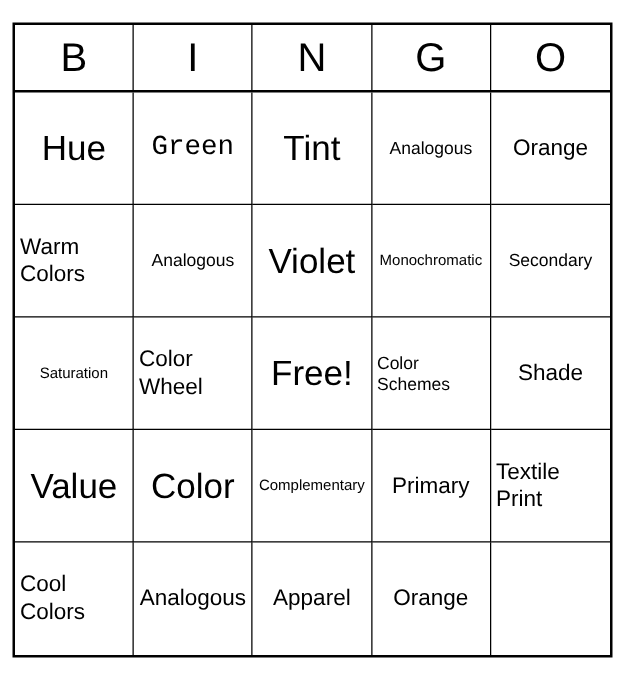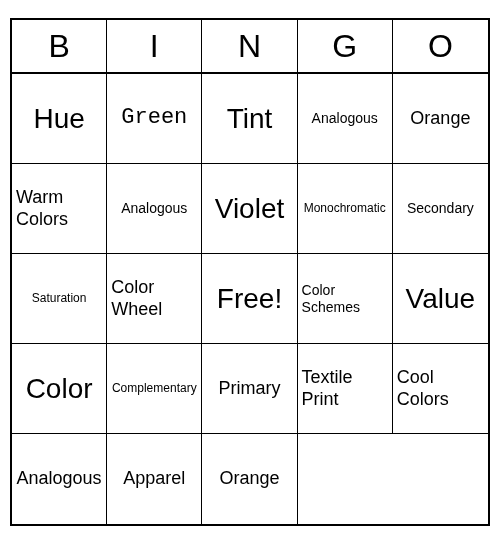--- a/index.html
+++ b/index.html
@@ -141,20 +141,23 @@
       <div class="bingo-cell">
         <span class="cell-text size-md">Color Wheel</span>
       </div>
       <div class="bingo-cell">
         <span class="cell-text size-xl">Free!</span>
       </div>
       <div class="bingo-cell">
         <span class="cell-text size-sm">Color Schemes</span>
       </div>
       <div class="bingo-cell">
+        <span class="cell-text size-md">Shade</span>
+      </div>
+      <div class="bingo-cell">
         <span class="cell-text size-xl">Value</span>
       </div>
       <div class="bingo-cell">
         <span class="cell-text size-xl">Color</span>
       </div>
       <div class="bingo-cell">
         <span class="cell-text size-xs">Complementary</span>
       </div>
       <div class="bingo-cell">
         <span class="cell-text size-md">Primary</span>

